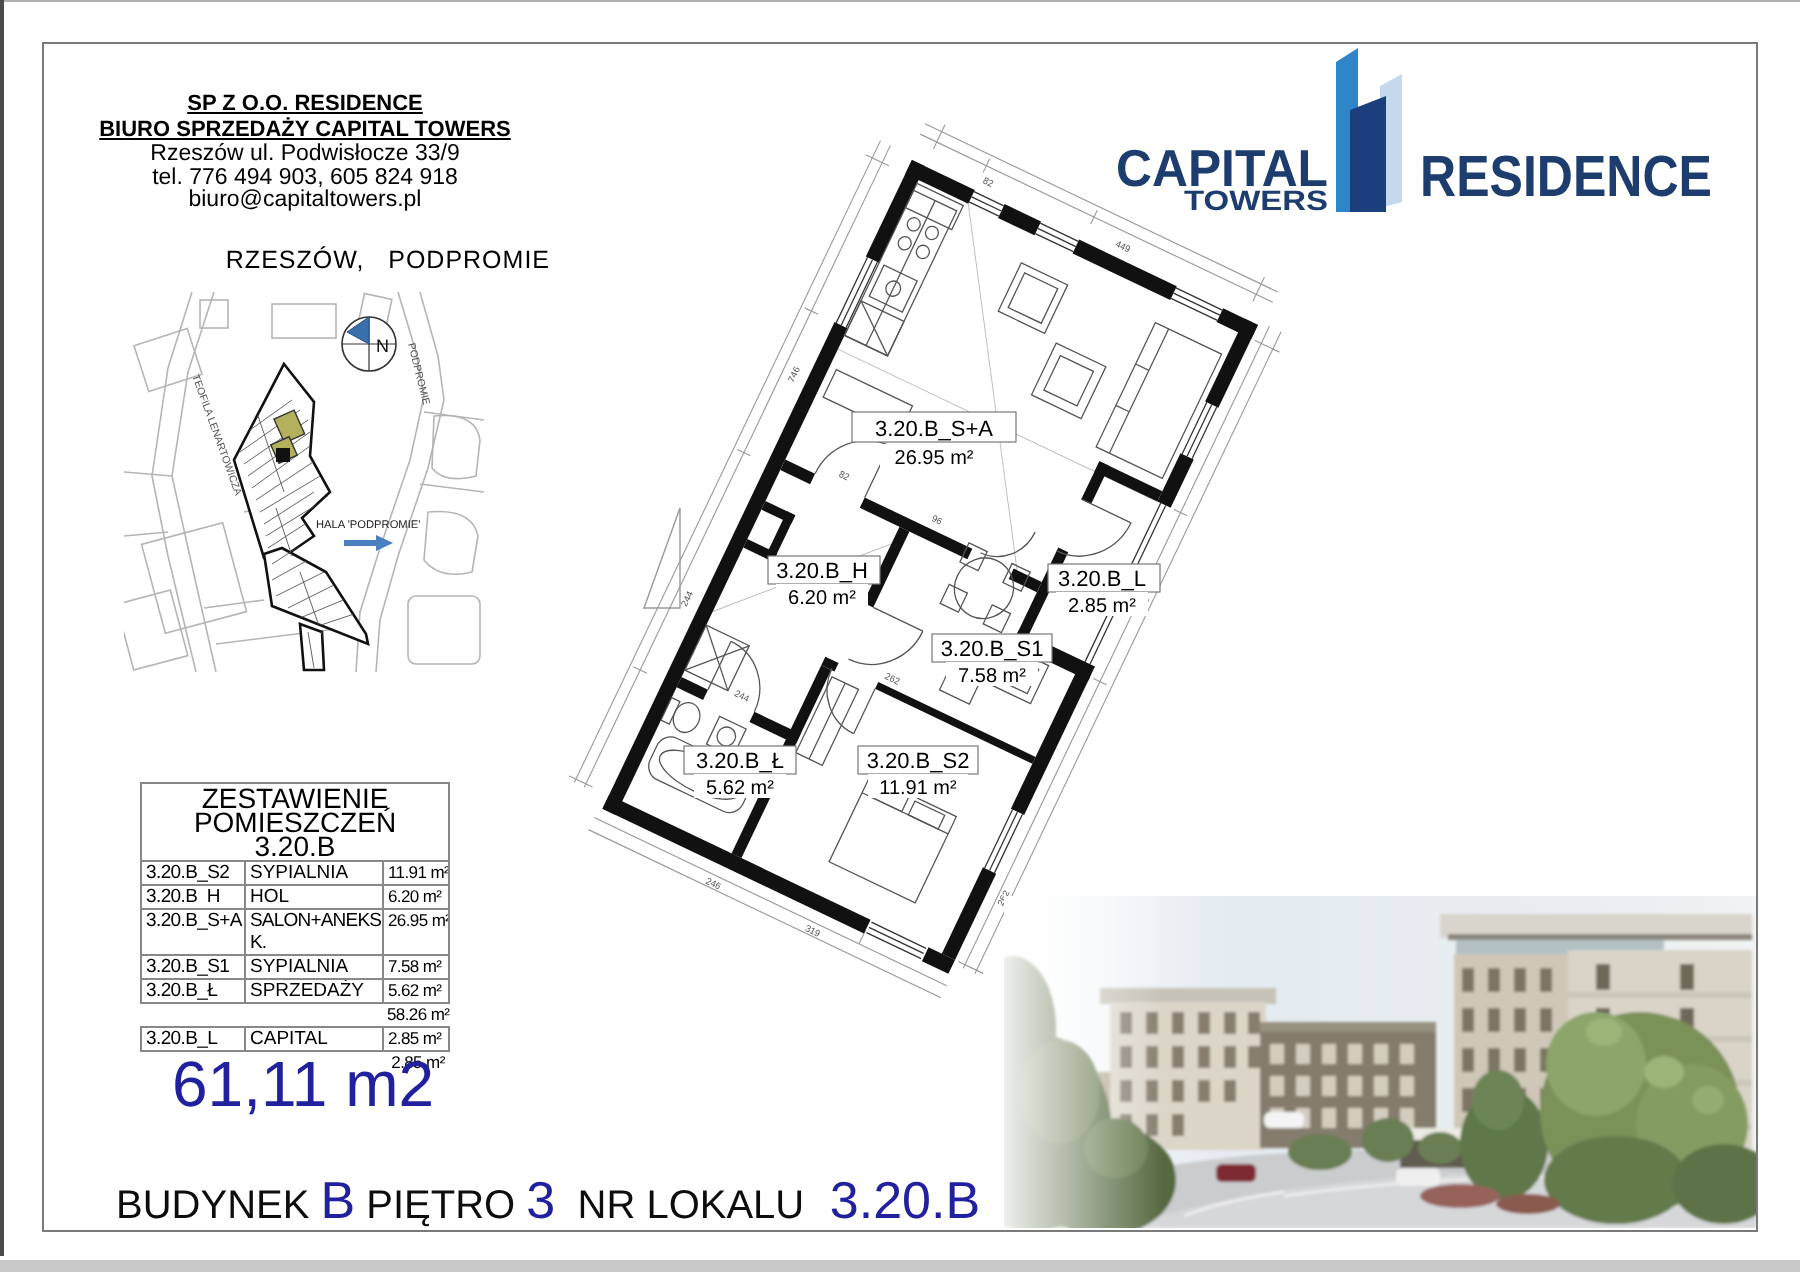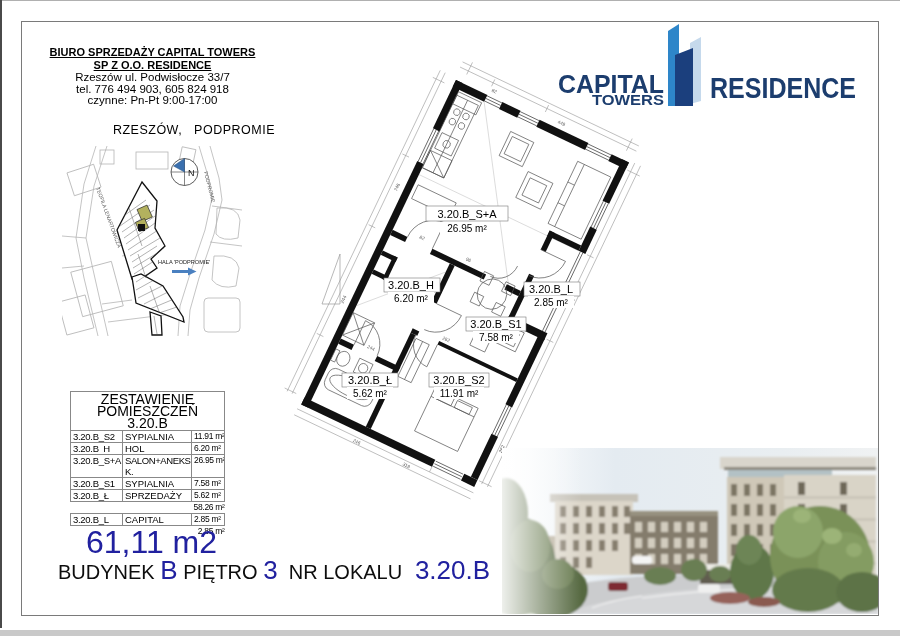--- a/index.html
+++ b/index.html
@@ -20,42 +20,42 @@
   
   #tblwrap{left:70px;top:391px;width:154px;font-size:9.5px;color:#000;}
   table{border-collapse:collapse;width:154px;table-layout:fixed;}
   td{padding:0 0 0 2px;vertical-align:top;line-height:11px;white-space:nowrap;overflow:hidden;}
   .c3{font-size:8.5px;letter-spacing:-0.3px;}
   .bx{border:1px solid #888;}
   #thead{border:1px solid #888;text-align:center;font-size:14px;line-height:12px;padding:1px 0;white-space:normal;margin-top:39px;}
   .c1{width:50px;letter-spacing:-0.3px;}
   .c2{width:68px;}
   .c3{width:32px;}
-  .nob{border:none;text-align:right;}
+  .nob{border:none;text-align:center;}
 
   #area{left:86px;top:524px;font-size:32px;color:#21219f;letter-spacing:0px;}
-  #bottomline{left:58px;top:555px;color:#0d0d0d;font-size:20px;white-space:nowrap;text-align:right;}
+  #bottomline{left:58px;top:585px;color:#0d0d0d;font-size:20px;white-space:nowrap;text-align:right;}
   #bottomline .big{font-size:26px;color:#21219f;}
 
   
   #logo{left:552px;top:24px;width:310px;height:85px;}
 </style>
 </head>
 <body>
 <div class="abs" id="topline"></div>
 <div class="abs" id="leftbar"></div>
 <div class="abs" id="botstrip"></div>
 <div class="abs" id="frame"></div>
 
 <div class="abs" id="hdr">
+  <div class="b">SP Z O.O. RESIDENCE</div>
   <div class="b">BIURO SPRZEDAŻY CAPITAL TOWERS</div>
-  <div class="b">SP Z O.O. RESIDENCE</div>
-  <div class="n">Rzeszów ul. Podwisłocze 33/7</div>
+  <div class="n">Rzeszów ul. Podwisłocze 33/9</div>
   <div class="n">tel. 776 494 903, 605 824 918</div>
-  <div class="n">czynne: Pn-Pt 9:00-17:00</div>
+  <div class="n">biuro@capitaltowers.pl</div>
 </div>
 <div class="abs" id="city">RZESZÓW,&nbsp;&nbsp; PODPROMIE</div>
 
 <div class="abs" id="tblwrap">
   <table>
     <colgroup>
         <col style="width:52px">
         <col style="width:69px">
         <col style="width:33px">
       </colgroup>

